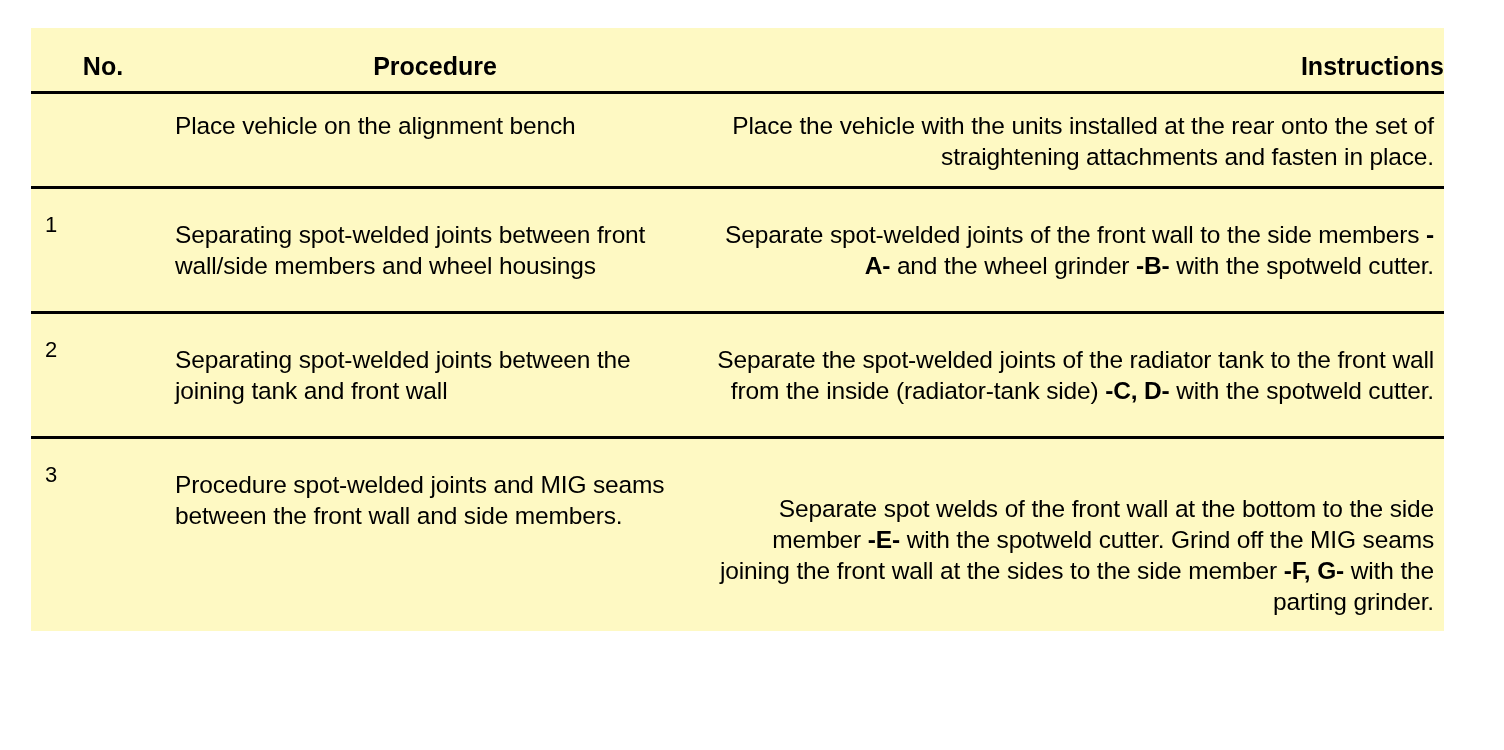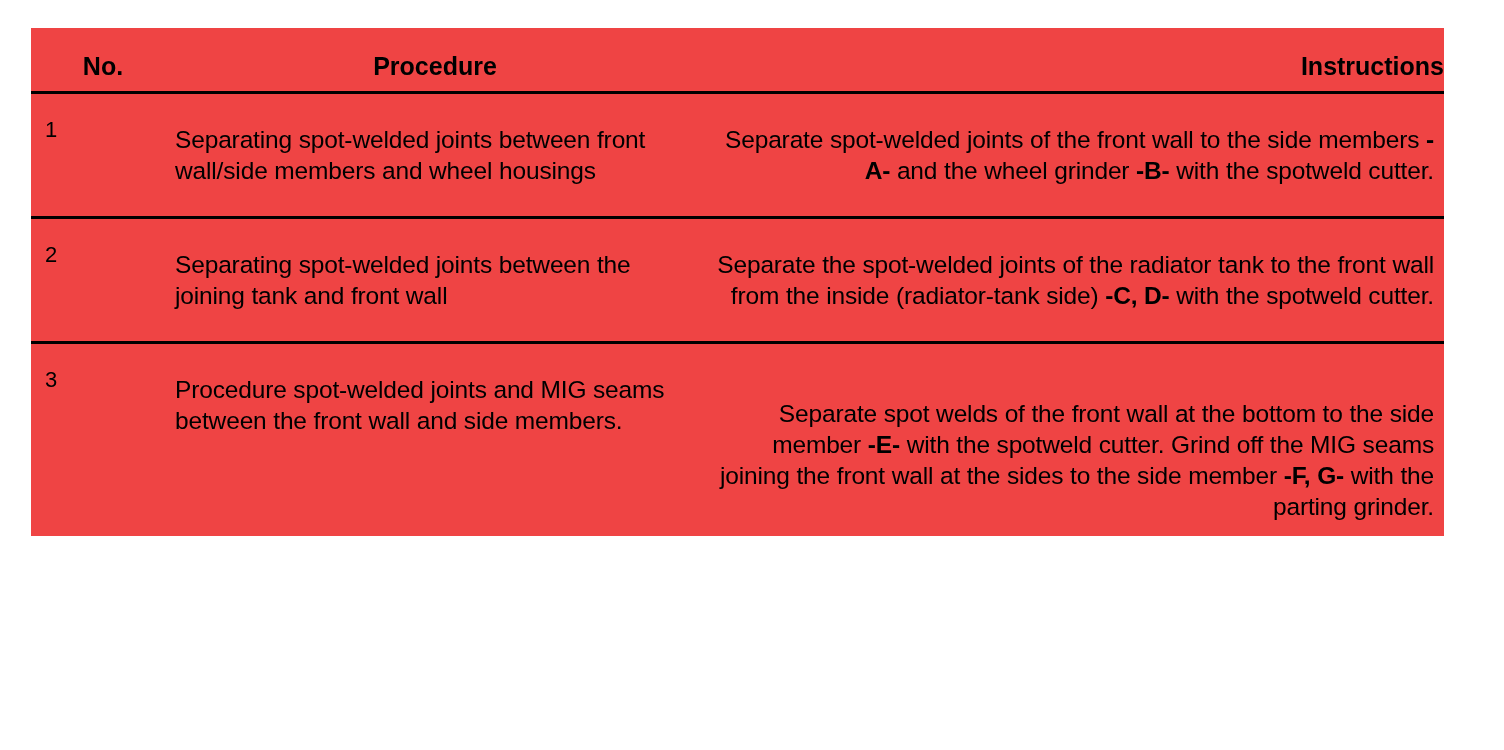--- a/index.html
+++ b/index.html
@@ -36,21 +36,21 @@
 
   .proc-table col.c-no    { width: 130px; }   
   .proc-table col.c-proc  { width: 534px; }   
   .proc-table col.c-instr { width: 749px; }
 
   .proc-table td,
   .proc-table th {
     vertical-align: top;
     padding: 0;
     border: 0;
-    background: #ef4444;
+    background: #fef9c3;
   }
 
   
   .proc-table tr.ruled > * {
     border-bottom: 3px solid #000000;
   }
 
   
   .cell-no,
   .cell-proc {
@@ -133,20 +133,31 @@
         </th>
         <th class="cell-instr">
           <div class="htext">Instructions</div>
         </th>
       </tr>
     </thead>
 
     <tbody>
 
 
+      <tr class="r-1 ruled">
+        <td class="cell-no">
+          <div class="btext"></div>
+        </td>
+        <td class="cell-proc">
+          <div class="btext">Place vehicle on the alignment bench</div>
+        </td>
+        <td class="cell-instr">
+          <div class="btext"><span>Place the vehicle with the units installed at the rear onto the set of straightening attachments and fasten in place.</span></div>
+        </td>
+      </tr>
 
       <tr class="r-2 ruled">
         <td class="cell-no">
           <div class="btext">1</div>
         </td>
         <td class="cell-proc">
           <div class="btext">Separating spot-welded joints between front wall/side members and wheel housings</div>
         </td>
         <td class="cell-instr">
           <div class="btext"><span>Separate spot-welded joints of the front wall to the side members </span><span class="mark">-A-</span><span> and the wheel grinder </span><span class="mark">-B-</span><span> with the spotweld cutter.</span></div>

